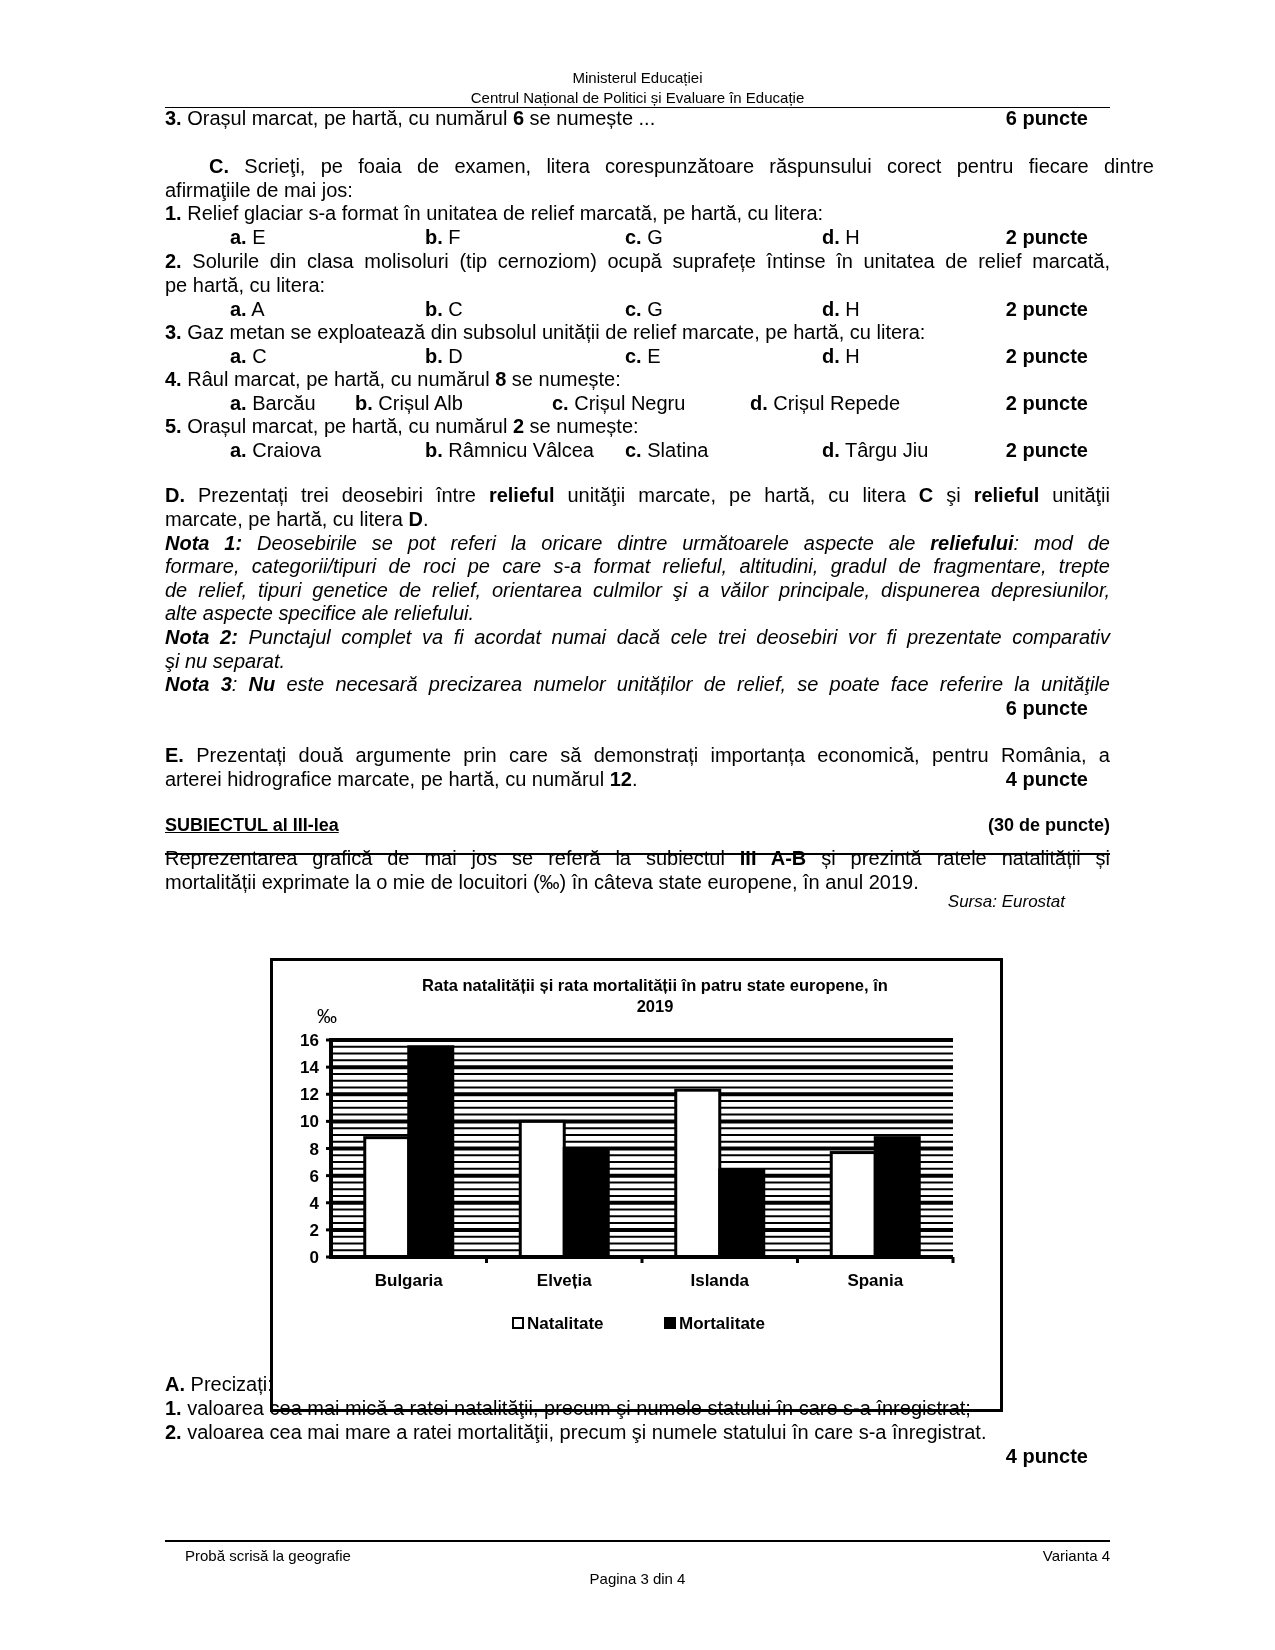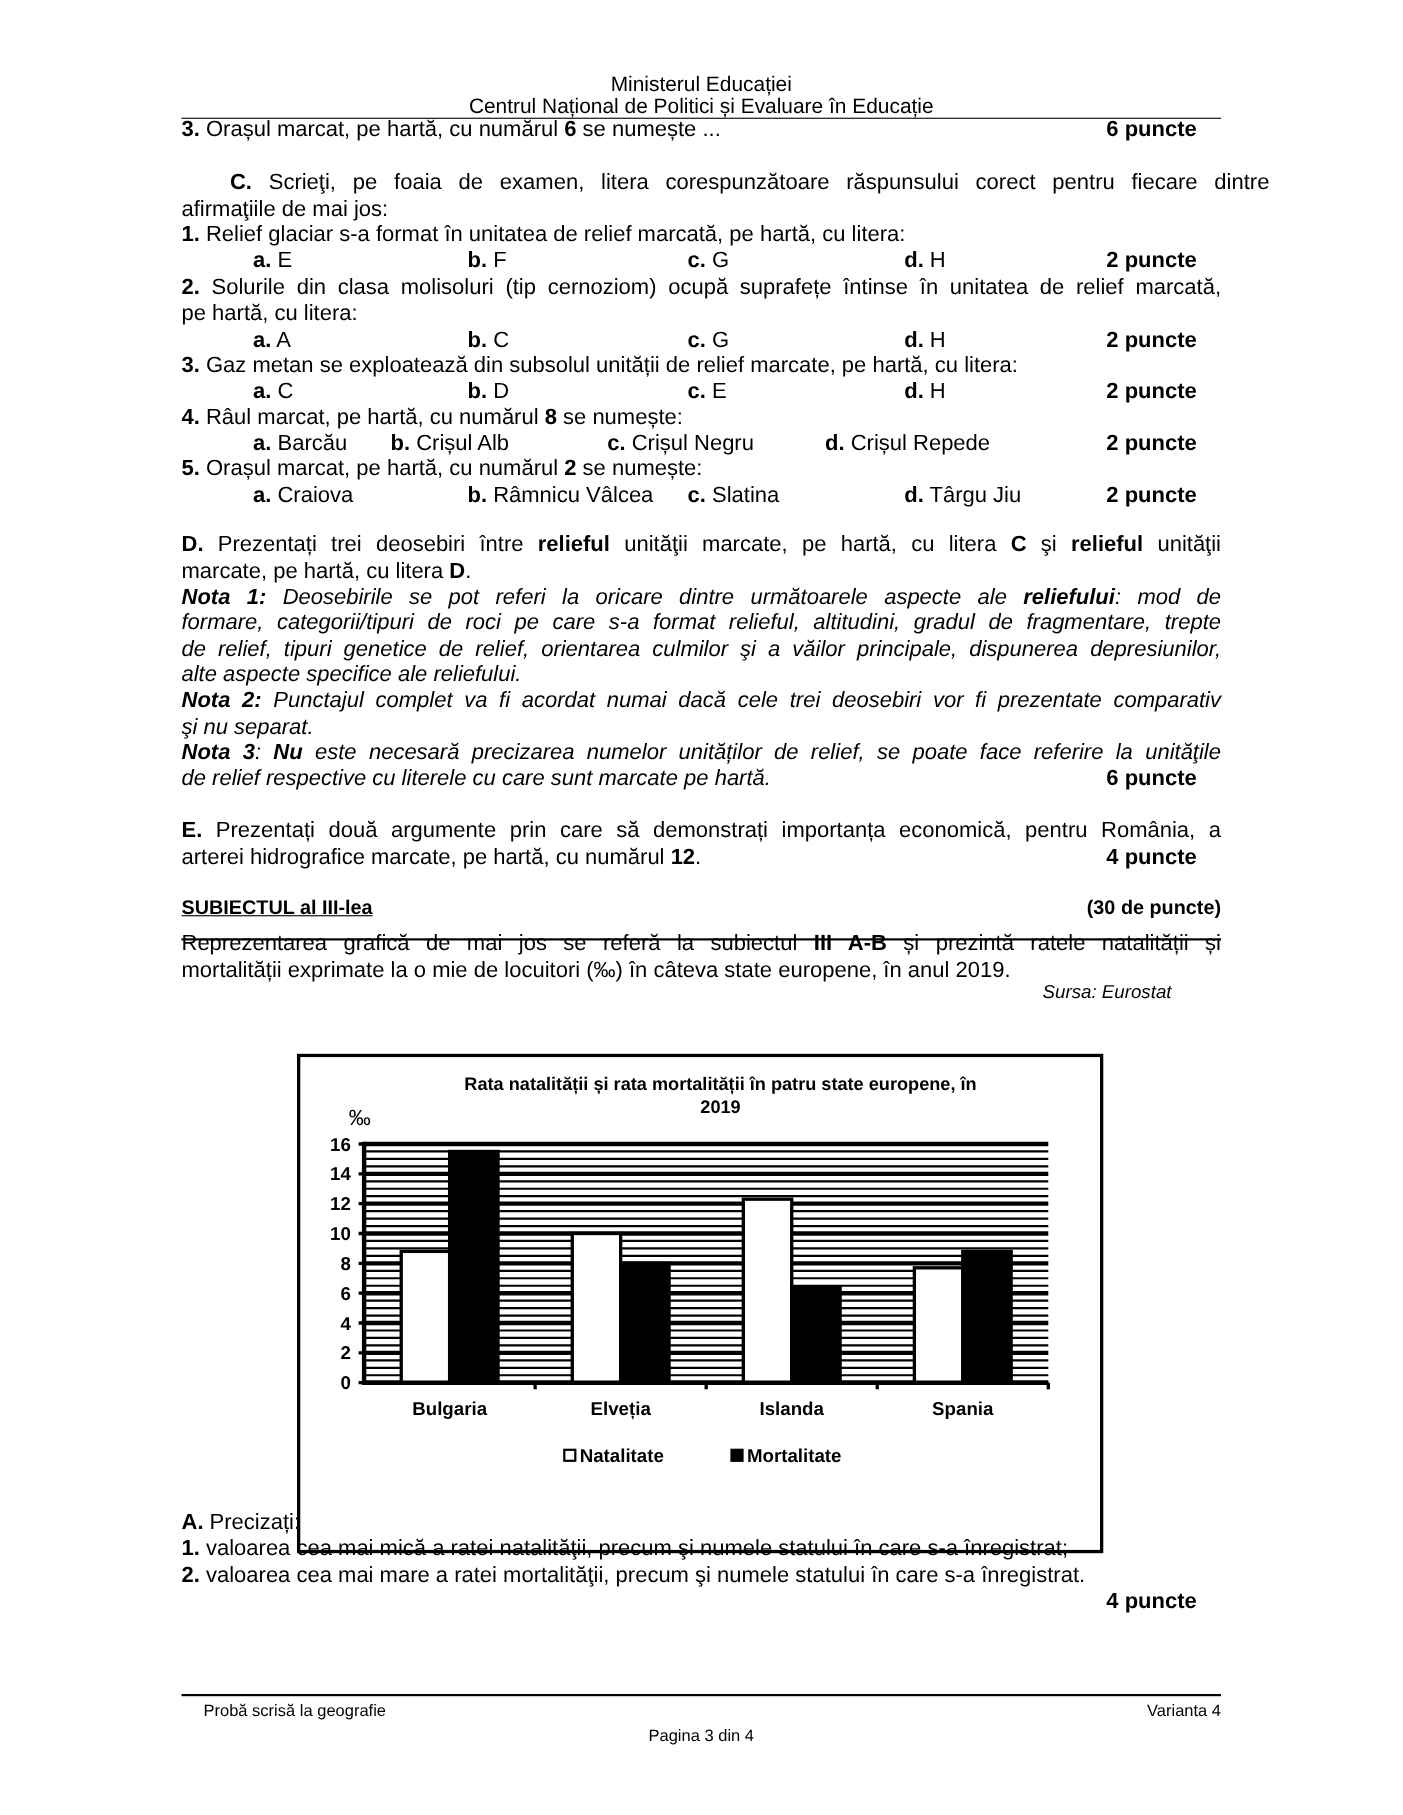--- a/index.html
+++ b/index.html
@@ -1,18 +1,18 @@
 <!DOCTYPE html>
 <html><head>
 <meta charset="utf-8">
 <style>
   html, body { margin:0; padding:0; background:#fff; }
   body { width:1275px; height:1650px; position:relative; font-family:"Liberation Sans", sans-serif; color:#000; overflow:hidden; }
   .page { position:absolute; left:165px; top:0; width:945px; }
-  .hdr { text-align:center; font-size:19px; line-height:19px; position:absolute; left:0; width:945px; }
+  .hdr { text-align:center; font-size:15px; line-height:19px; position:absolute; left:0; width:945px; }
   .hdr1 { top:68px; }
   .hdr2 { top:88px; }
   .hrule { position:absolute; left:0; width:945px; border-top:1px solid #000; }
   .line { position:absolute; left:0; width:945px; font-size:20px; line-height:24px; white-space:nowrap; }
   .just { white-space:normal; text-align:justify; text-align-last:justify; }
   .pts { position:absolute; right:22px; font-weight:bold; }
   .opt { position:absolute; }
   b { font-weight:bold; }
   .it { font-style:italic; }
   .sect { position:absolute; left:0; width:945px; top:854px; font-size:18px; font-weight:bold; line-height:24px; border-bottom:2px solid #000; padding-bottom:16px; }
@@ -89,21 +89,21 @@
 
   <div class="line just it" style="top:531px;"><b>Nota 1:</b><span> Deosebirile se pot referi la oricare dintre următoarele aspecte ale </span><b>reliefului</b><span>: mod de</span></div>
   <div class="line just it" style="top:554px;">formare, categorii/tipuri de roci pe care s-a format relieful, altitudini,  gradul de fragmentare, trepte</div>
   <div class="line just it" style="top:578px;">de relief, tipuri genetice de relief, orientarea culmilor şi a văilor principale, dispunerea depresiunilor,</div>
   <div class="line it" style="top:601px;">alte aspecte specifice ale reliefului.</div>
 
   <div class="line just it" style="top:625px;"><b>Nota 2:</b><span> Punctajul complet va fi acordat numai dacă cele trei deosebiri vor fi prezentate comparativ</span></div>
   <div class="line it" style="top:649px;">şi nu separat.</div>
 
   <div class="line just it" style="top:672px;"><b>Nota 3</b><span>: </span><b>Nu</b><span> este necesară precizarea numelor unităților de relief, se poate face referire la unităţile</span></div>
-  <div class="line it" style="top:696px;"><span>de relief respective cu literele cu care sunt marcate pe hartă.</span><span class="pts" style="font-style:normal;">6 puncte</span></div>
+  <div class="line it" style="top:696px;"><span class="pts" style="font-style:normal;">6 puncte</span></div>
 
   <div class="line just" style="top:743px;"><b>E.</b><span> Prezentați două argumente prin care să demonstrați importanța economică, pentru România, a</span></div>
   <div class="line" style="top:767px;"><span>arterei hidrografice marcate, pe hartă, cu numărul </span><b>12</b><span>.</span><span class="pts">4 puncte</span></div>
 
   <div class="sect" style="top:813px;">
     <span class="l">SUBIECTUL al III-lea</span>
     <span class="r">(30 de puncte)</span>
   </div>
   <div class="line just" style="top:846px;"><span>Reprezentarea grafică de mai jos se referă la subiectul </span><b>III A-B</b><span> și prezintă ratele natalității și</span></div>
   <div class="line" style="top:870px;">mortalității exprimate la o mie de locuitori (‰) în câteva state europene, în anul 2019.</div>

